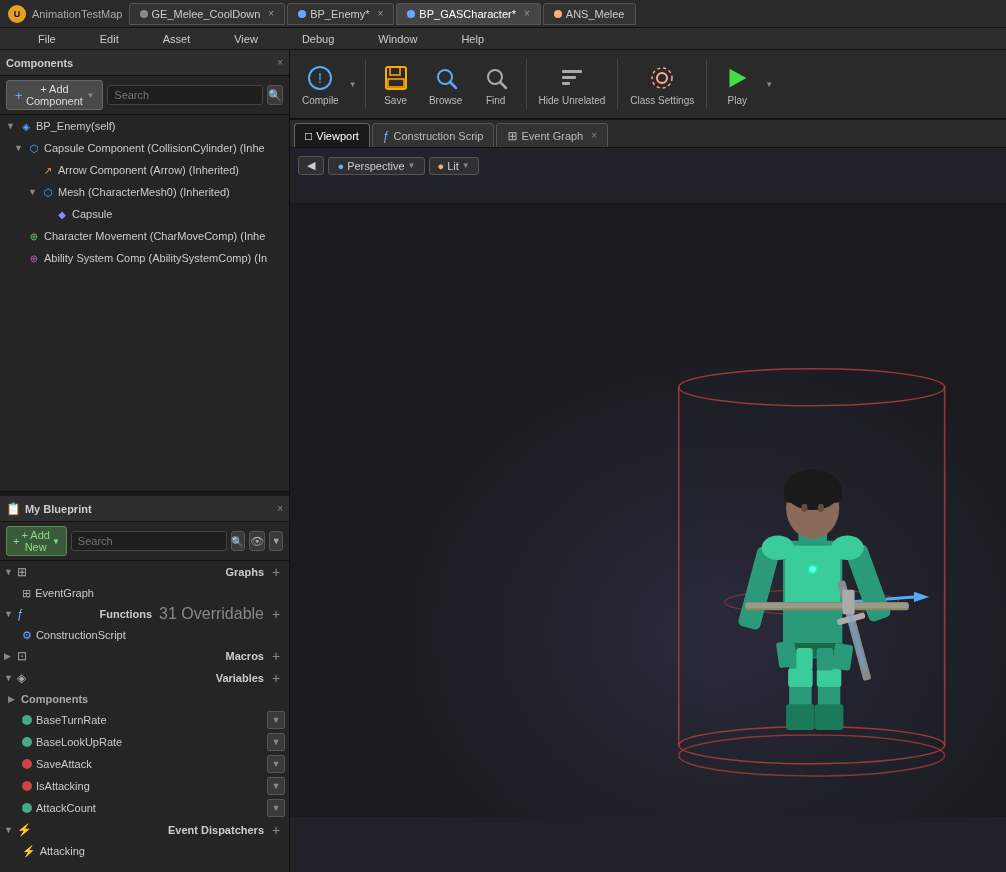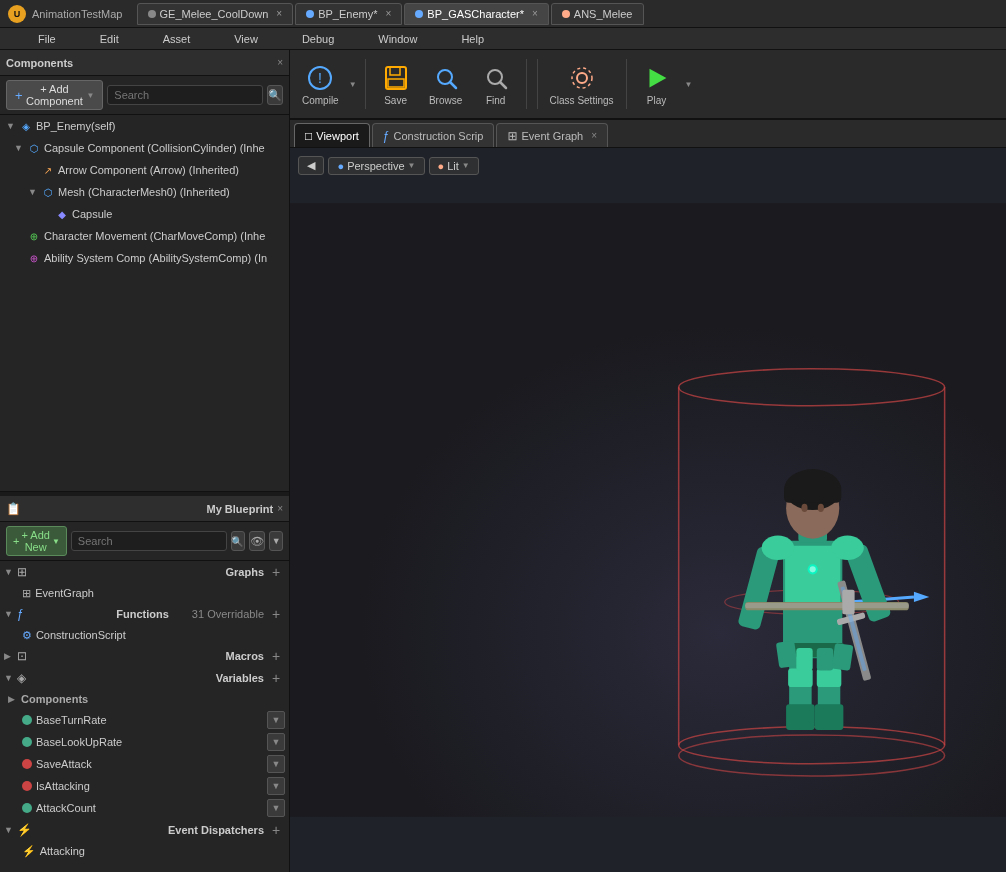--- a/index.html
+++ b/index.html
@@ -29,21 +29,20 @@
     .title-bar .ue-logo {
       width: 18px; height: 18px;
       background: #e8a020;
       border-radius: 50%;
       display: flex; align-items: center; justify-content: center;
       font-size: 9px; font-weight: bold; color: #111;
       flex-shrink: 0;
     }
     .title-bar .map-name {
       font-size: 11px; color: #aaa;
-      margin-right: 8px;
     }
     .tab-bar-top {
       display: flex; align-items: center; gap: 2px; flex: 1;
     }
     .top-tab {
       background: #333;
       border: 1px solid #555;
       border-radius: 3px 3px 0 0;
       padding: 2px 10px;
       font-size: 11px;
@@ -189,21 +188,21 @@
     .bp-header {
       background: #2e2e2e;
       height: 26px;
       display: flex; align-items: center;
       padding: 0 6px;
       border-bottom: 1px solid #111;
       gap: 4px;
       flex-shrink: 0;
     }
     .bp-icon { font-size: 12px; color: #aaa; }
-    .bp-title { font-size: 11px; color: #ccc; font-weight: bold; flex: 1; text-align: right; }
+    .bp-title { font-size: 11px; color: #ccc; font-weight: bold; flex: 1; }
 
     .bp-toolbar {
       display: flex; align-items: center; gap: 4px;
       padding: 4px 6px;
       background: #252525;
       border-bottom: 1px solid #111;
       flex-shrink: 0;
     }
     .add-new-btn {
       background: #3a5a3a;
@@ -409,21 +408,21 @@
       position: absolute;
       top: 0; left: 0;
       width: 100%; height: 100%;
     }
 
     
     ::-webkit-scrollbar { width: 6px; height: 6px; }
     ::-webkit-scrollbar-track { background: #1a1a1a; }
     ::-webkit-scrollbar-thumb { background: #444; border-radius: 3px; }
 
-    .functions-label { font-size: 11px; color: #888; margin-left: 20px; }
+    .functions-label { font-size: 16px; color: #888; margin-left: 4px; }
   </style>
 </head>
 <body>
 
 <div class="title-bar">
   <div class="ue-logo">U</div>
   <span class="map-name">AnimationTestMap</span>
   <div class="tab-bar-top">
     <div class="top-tab">
       <span class="tab-dot"></span>
@@ -668,20 +667,30 @@
           <svg width="28" height="28" viewBox="0 0 28 28">
             <circle cx="13" cy="13" r="7" fill="none" stroke="#aaa" stroke-width="2"></circle>
             <line x1="18" y1="18" x2="24" y2="24" stroke="#aaa" stroke-width="2.5" stroke-linecap="round"></line>
           </svg>
         </div>
         <span class="tb-label">Find</span>
       </div>
 
       <div class="tb-separator"></div>
 
+      <div class="toolbar-btn">
+        <div class="tb-icon hide-icon">
+          <svg width="28" height="28" viewBox="0 0 28 28">
+            <rect x="4" y="6" width="20" height="3" fill="#aaa" rx="1"></rect>
+            <rect x="4" y="12" width="14" height="3" fill="#aaa" rx="1"></rect>
+            <rect x="4" y="18" width="8" height="3" fill="#aaa" rx="1"></rect>
+          </svg>
+        </div>
+        <span class="tb-label">Hide Unrelated</span>
+      </div>
 
       <div class="tb-separator"></div>
 
       <div class="toolbar-btn">
         <div class="tb-icon class-settings-icon">
           <svg width="28" height="28" viewBox="0 0 28 28">
             <circle cx="14" cy="14" r="5" fill="none" stroke="#fa8" stroke-width="2"></circle>
             <circle cx="14" cy="14" r="10" fill="none" stroke="#fa8" stroke-width="1.5" stroke-dasharray="3,3"></circle>
           </svg>
         </div>

